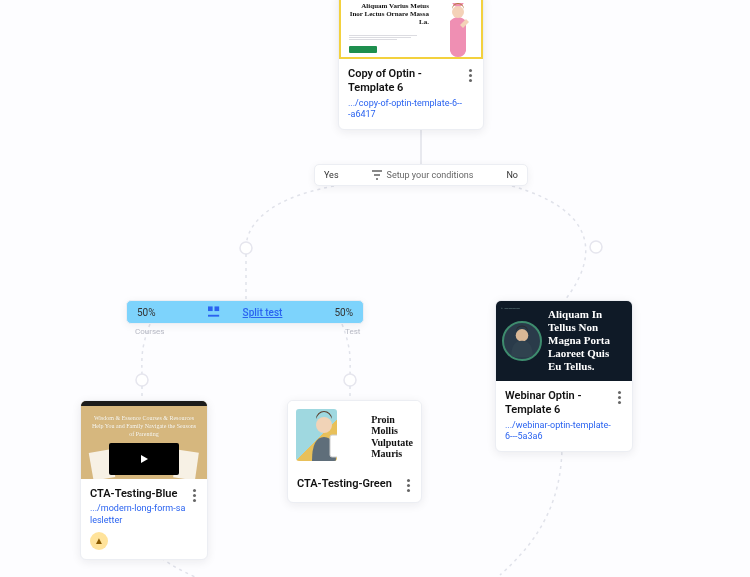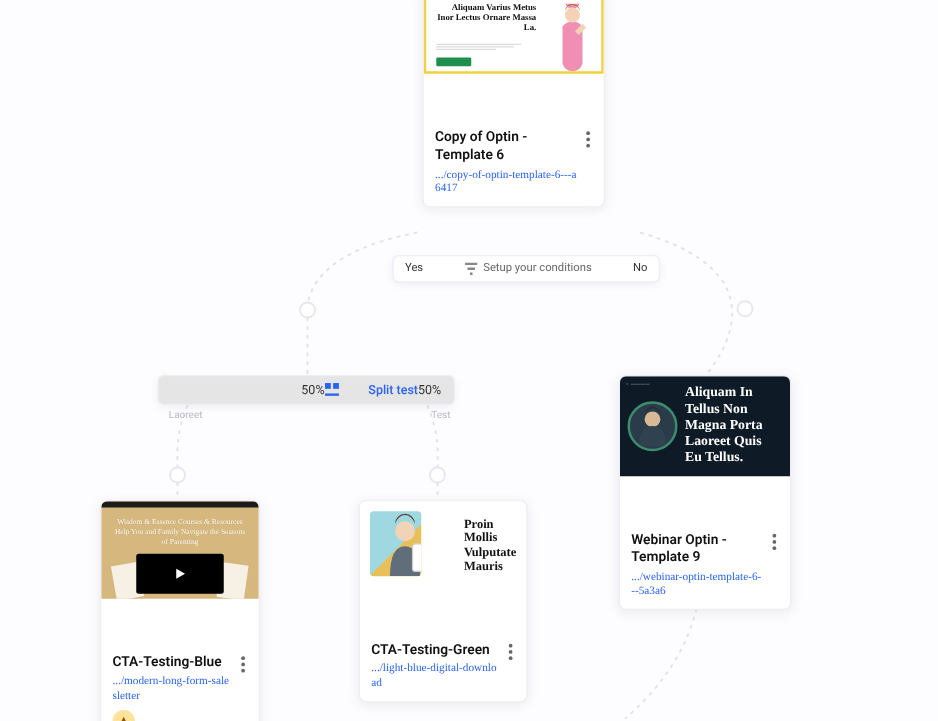--- a/index.html
+++ b/index.html
@@ -29,37 +29,35 @@
     flex-direction: column;
     overflow: hidden;
   }
   .thumb {
     width: 100%;
     flex: 0 0 auto;
   }
   .card-body {
     padding: 8px 9px 9px 9px;
     position: relative;
-    margin-top: 36px;
   }
   .card-title {
     font-size: 11px;
     font-weight: 600;
     color: #111;
     line-height: 1.3;
     margin-bottom: 2px;
     padding-right: 12px;
   }
   .card-link {
     font-size: 9px;
     color: #2a63f0;
     line-height: 1.25;
     word-break: break-all;
     padding-right: 12px;
-    font-family: Liberation Serif, serif;
   }
   .kebab {
     position: absolute;
     right: 7px; top: 9px;
     width: 12px; height: 14px;
     display: flex; flex-direction: column; gap: 2px;
     justify-content: center; align-items: center;
     cursor: pointer;
   }
   .kebab span {
@@ -76,38 +74,38 @@
   .cond-pill {
     position: absolute;
     left: 314px; top: 164px;
     width: 214px; height: 22px;
     background: #fff;
     border: 1px solid #eceef3;
     border-radius: 5px;
     box-shadow: 0 2px 8px rgba(20,20,40,0.06);
     display: flex; align-items: center; justify-content: space-between;
     padding: 0 9px; z-index: 2;
-    font-size: 9px; color: #333; margin-top: 40px;
+    font-size: 9px; color: #333;
   }
   .cond-center { display: flex; align-items: center; gap: 5px; color: #666; }
   .cond-icon { width: 10px; height: 10px; display: inline-block; }
   
   .split-pill {
     position: absolute;
     left: 126px; top: 300px;
     width: 238px; height: 24px;
-    background: #e5e5e5;
+    background: #7dd3fc;
     border: 1px solid #eceef3;
     border-radius: 5px;
     box-shadow: 0 2px 8px rgba(20,20,40,0.06);
-    display: flex; align-items: center; justify-content: flex-end;
+    display: flex; align-items: center; justify-content: space-between;
     padding: 0 10px; z-index: 2;
     font-size: 10px; color: #333;
   }
-  .split-center { display: flex; align-items: center; gap: 22px; color: #2a63f0; font-weight: 500; }
+  .split-center { display: flex; align-items: center; gap: 22px; color: #2a63f0; font-weight: 500; text-decoration: underline; }
   .split-icon { color: #2a63f0; width: 13px; height: 12px; }
   .split-sub {
     position: absolute;
     font-size: 8px; color: #b6b8c3; z-index: 2;
   }
   
   .thumb-top {
     border: 2px solid #f3d13e;
     height: 66px;
     background: #fff;
@@ -258,21 +256,21 @@
   <span class="split-center">
     <svg class="split-icon" viewBox="0 0 14 12">
       <rect x="0" y="0" width="5" height="5" fill="#2a63f0"></rect>
       <rect x="7" y="0" width="5" height="5" fill="#2a63f0"></rect>
       <rect x="0" y="9" width="12" height="2" fill="#2a63f0"></rect>
     </svg>
     <span>Split test</span>
   </span>
   <span>50%</span>
 </div>
-<span class="split-sub" style="left:135px; top:327px;">Laoreet</span>
+<span class="split-sub" style="left:135px; top:327px;">Courses</span>
 <span class="split-sub" style="left:345px; top:327px;">Test</span>
 
 <div class="card" style="left:80px; top:400px; width:128px;">
   <div class="thumb thumb-cta1">
     <div class="bar"></div>
     <div class="txtwrap">Wisdom &amp; Essence Courses &amp; Resources Help You and Family Navigate the Seasons of Parenting</div>
     <div class="papers"></div>
       <div class="papers2"></div>
     <div class="vid">
         <div class="play"></div>
@@ -300,21 +298,20 @@
         <rect x="34" y="26" width="18" height="22" rx="2" fill="#fff" stroke="#ccc"></rect>
       </svg>
     </div>
     <div class="rt">
       <div class="cap"></div>
       <div class="serif">Proin Mollis Vulputate Mauris</div>
     </div>
   </div>
   <div class="card-body">
     <div class="card-title">CTA-Testing-Green</div>
-    <div class="card-link">.../light-blue-digital-download</div>
     <div class="kebab">
         <span></span>
         <span></span>
         <span></span>
       </div>
   </div>
 </div>
 
 <div class="card" style="left:495px; top:300px; width:138px;">
   <div class="thumb thumb-web">
@@ -327,21 +324,21 @@
           <path d="M13 12 a7 7 0 0 1 14 0 q-2 -6 -7 -6 q-5 0 -7 6" fill="#2b2b2b"></path>
         </svg>
       </div>
     </div>
     <div class="rt">
       <div class="serif">Aliquam In Tellus Non Magna Porta Laoreet Quis Eu Tellus.</div>
       <div class="dots"></div>
     </div>
   </div>
   <div class="card-body">
-    <div class="card-title">Webinar Optin - Template 9</div>
+    <div class="card-title">Webinar Optin - Template 6</div>
     <div class="card-link">.../webinar-optin-template-6---5a3a6</div>
     <div class="kebab">
         <span></span>
         <span></span>
         <span></span>
       </div>
   </div>
 </div>
 
 </body></html>

